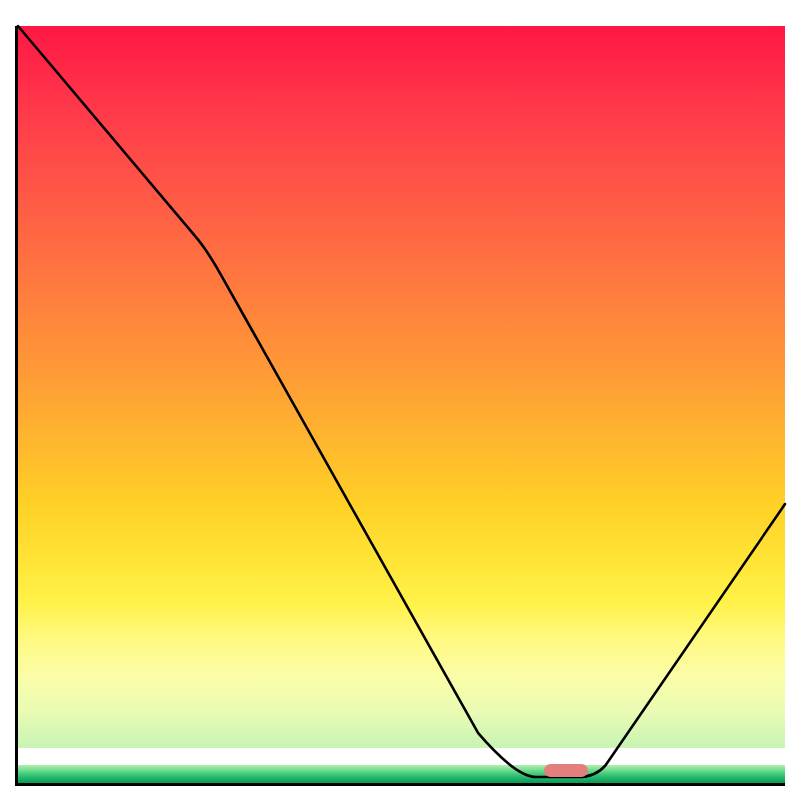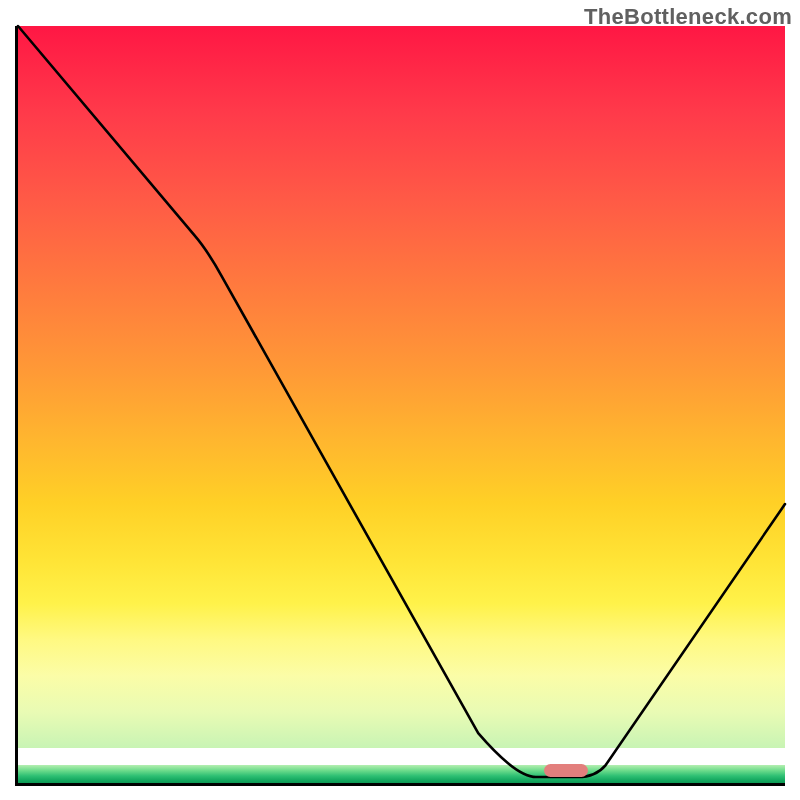--- a/index.html
+++ b/index.html
@@ -90,21 +90,20 @@
     border-radius: 7px;
     bottom: 6px;
     left: 526px;
   }
 </style>
 </head>
 <body>
 
 <div class="canvas">
 
-  <div class="watermark">TheBottleneck.com</div>
 
   <div class="plot-frame">
 
     <div class="gradient"></div>
 
     <div class="green-band"></div>
 
     <svg class="curve" viewBox="0 0 770 760" preserveAspectRatio="none">
       <path d="M 0 0
                L 177 210

